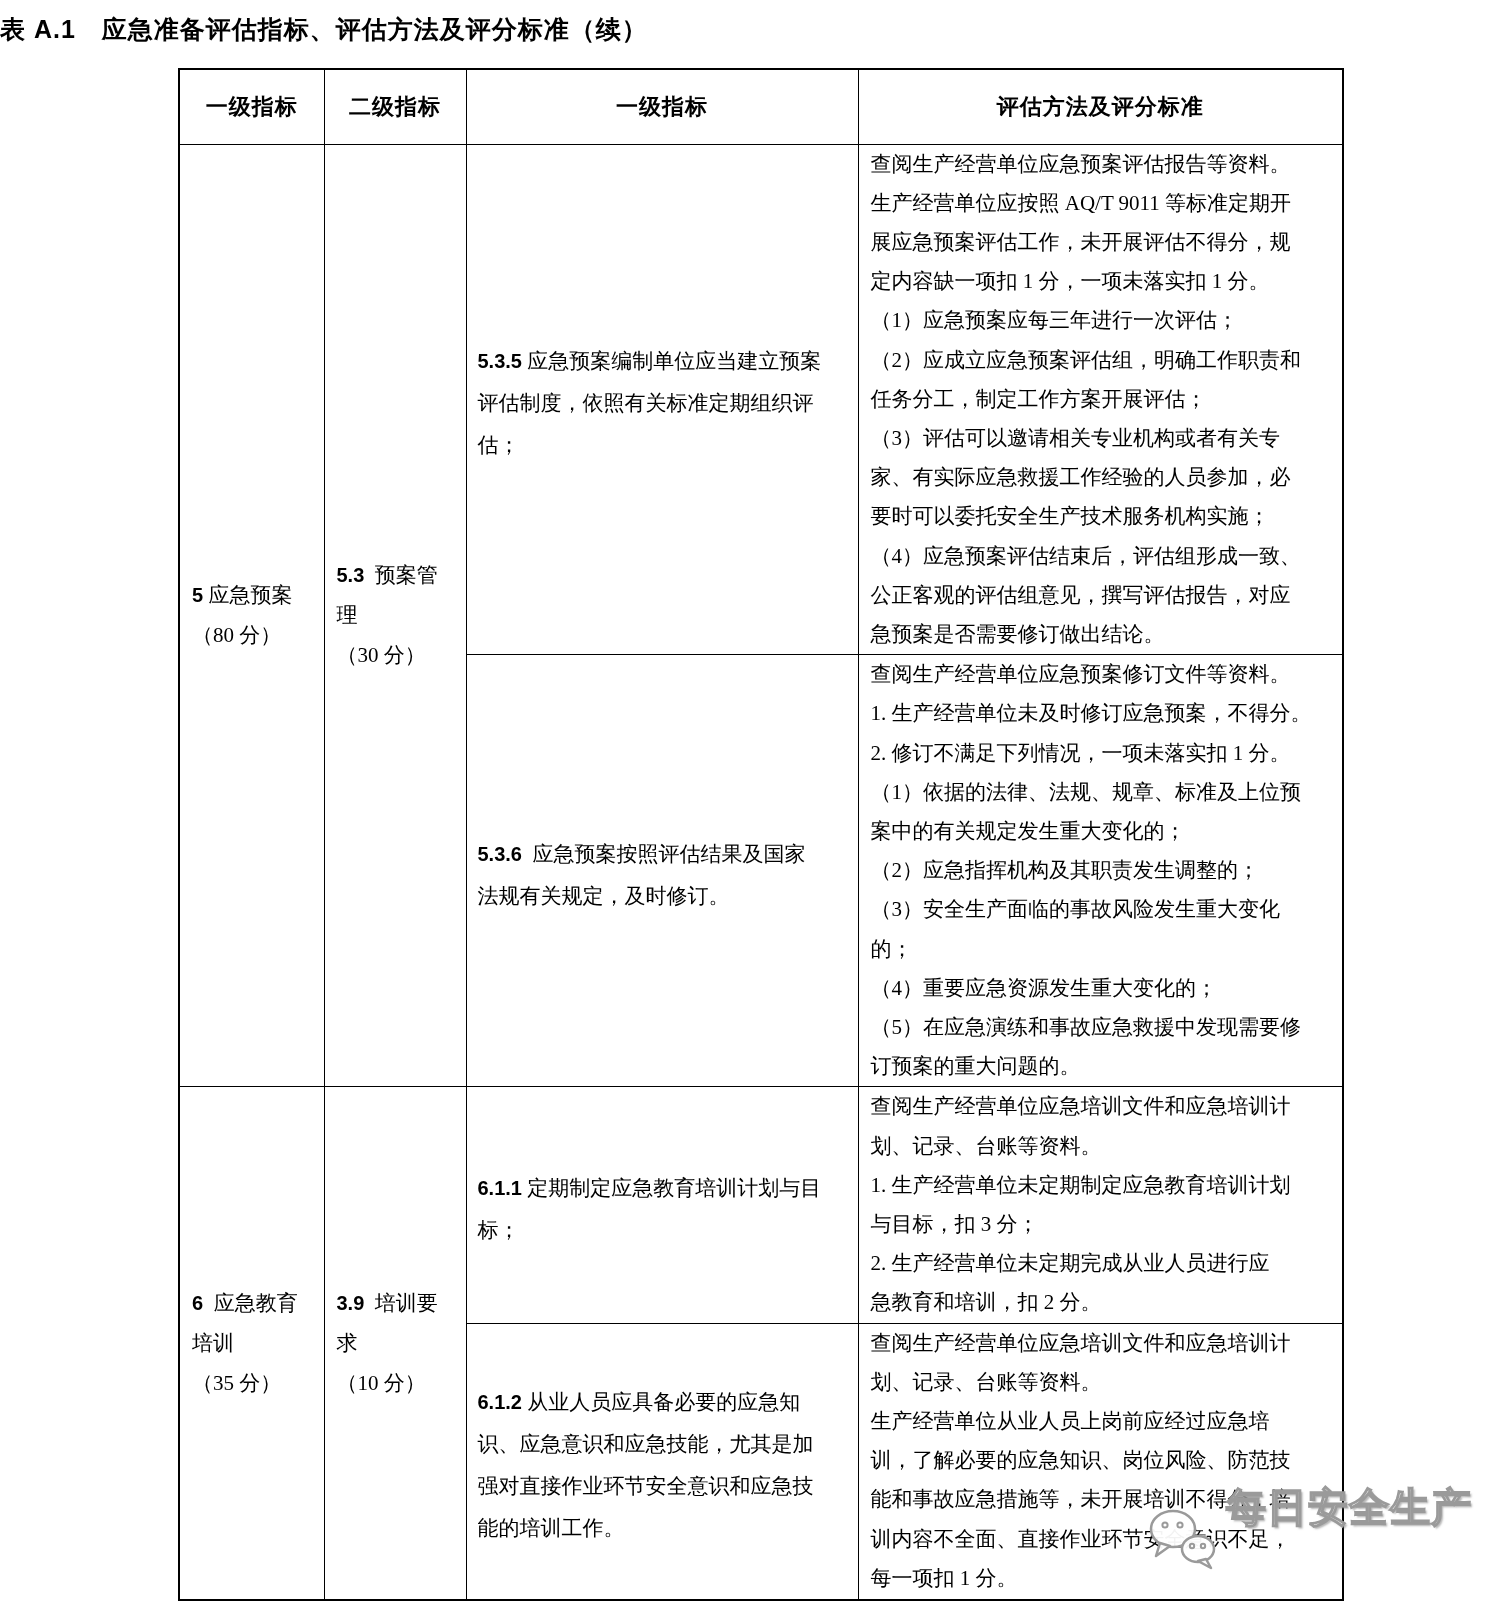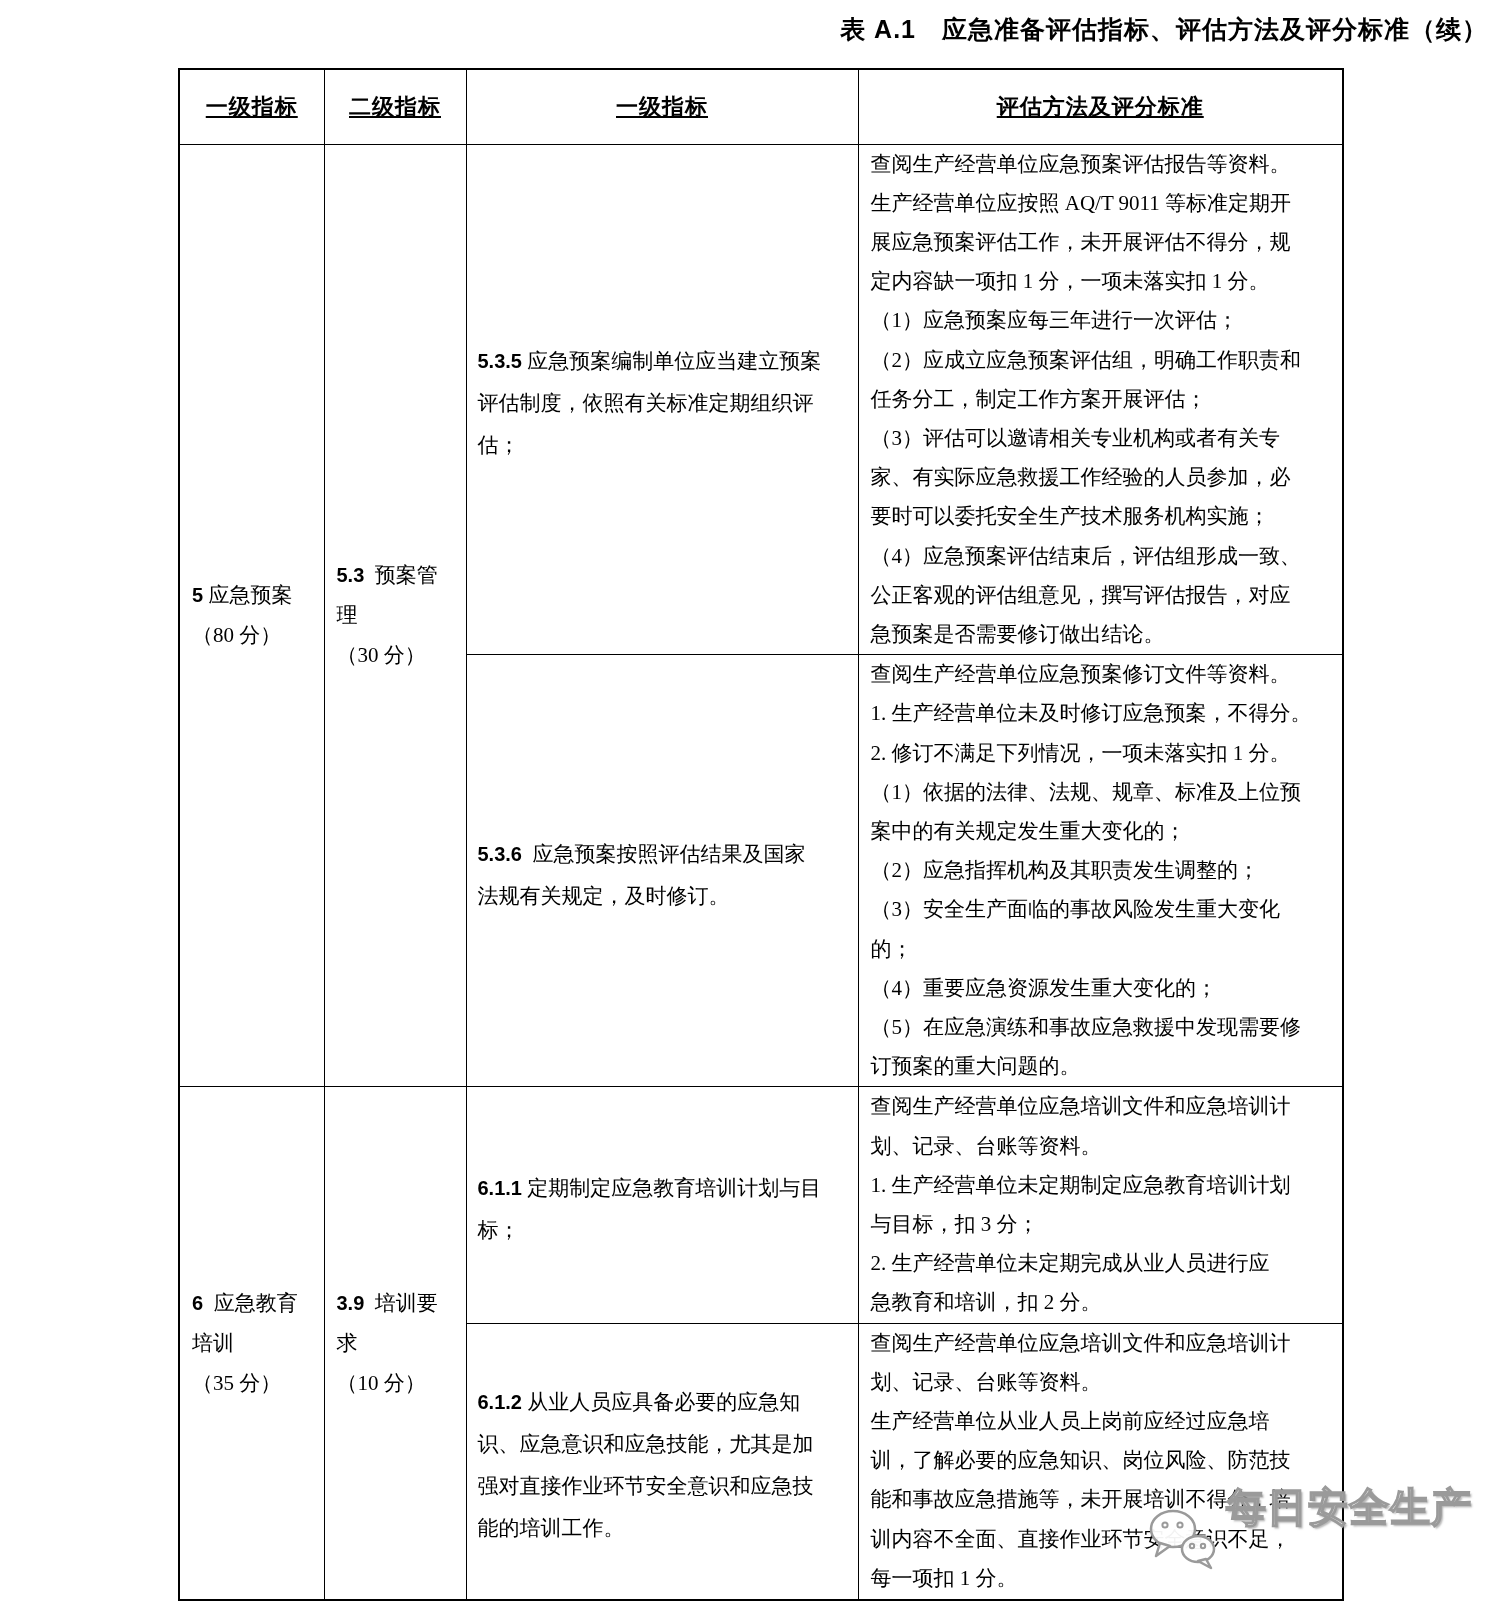--- a/index.html
+++ b/index.html
@@ -10,21 +10,21 @@
     background:#ffffff;
     color:#000;
     font-family:"Liberation Serif","DejaVu Serif",serif;
     overflow:hidden;
   }
   .doc-title{
     position:absolute;
     top:13px;
     left:0;
     width:100%;
-    text-align:right;
+    text-align:left;
     font-family:"Liberation Sans","DejaVu Sans",sans-serif;
     font-weight:bold;
     font-size:25px;
     letter-spacing:1px;
   }
   table.eval{
     position:absolute;
     left:178px;
     top:68px;
     width:1164px;
@@ -37,21 +37,20 @@
     box-sizing:border-box;
   }
   th.hcell{
     height:75px;
     font-family:"Liberation Sans","DejaVu Sans",sans-serif;
     font-weight:bold;
     font-size:22px;
     text-align:center;
     vertical-align:middle;
     letter-spacing:1px;
-    text-decoration:underline;
   }
   td{vertical-align:middle;}
   td.c1, td.c2{
     font-size:21px;
     line-height:40px;
     padding:0 4px 0 12px;
     white-space:pre;
     overflow:hidden;
   }
   td.c3{

